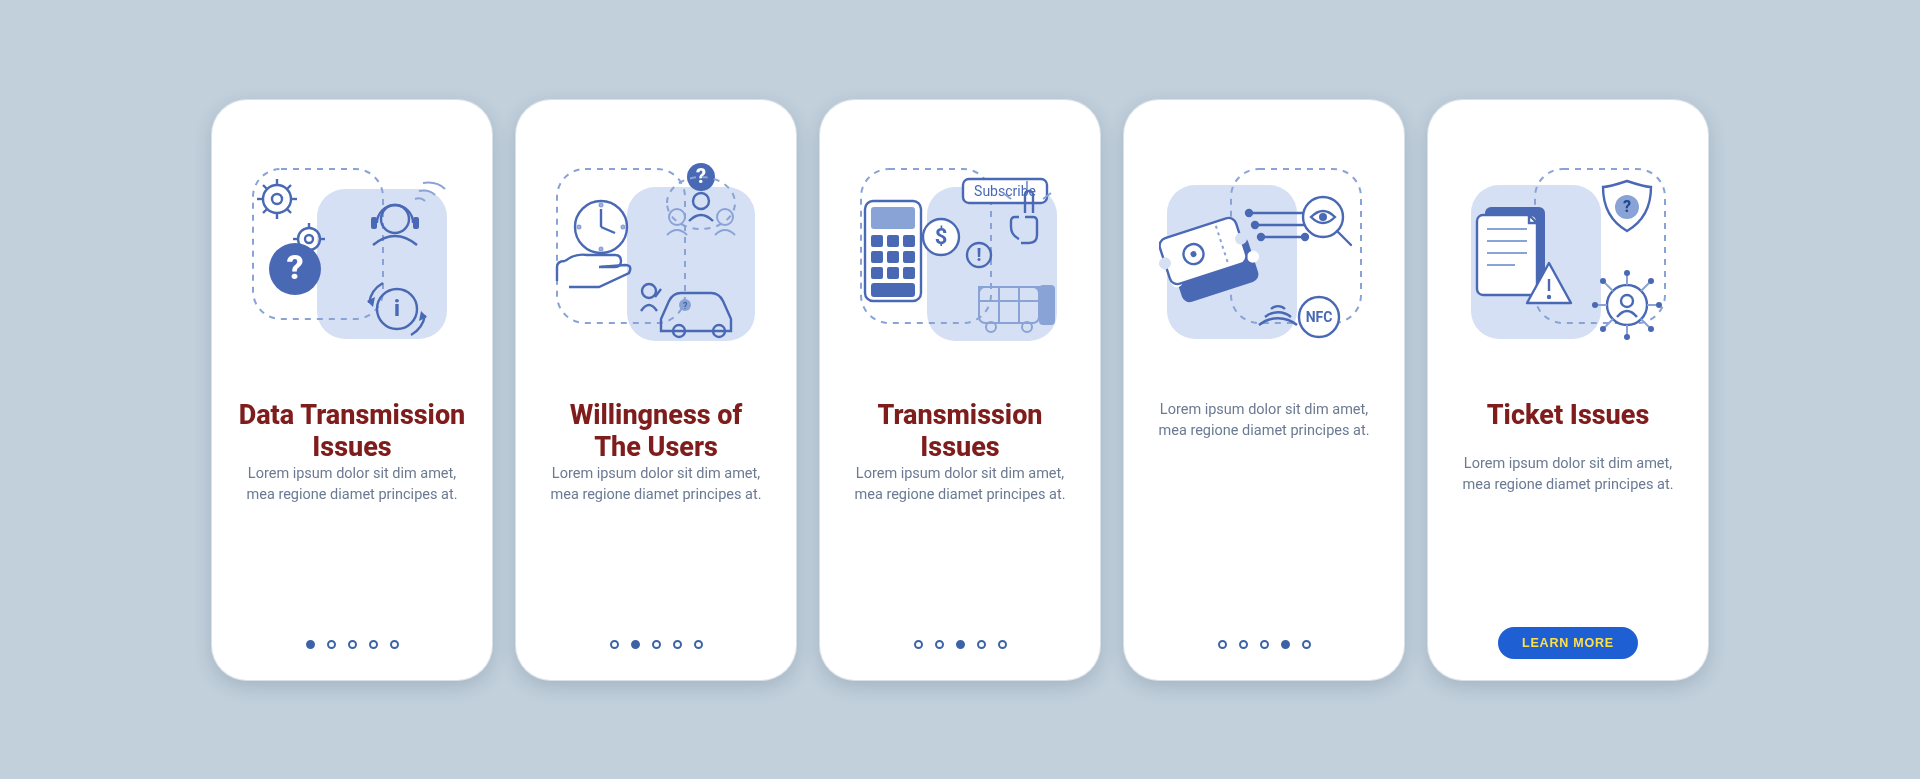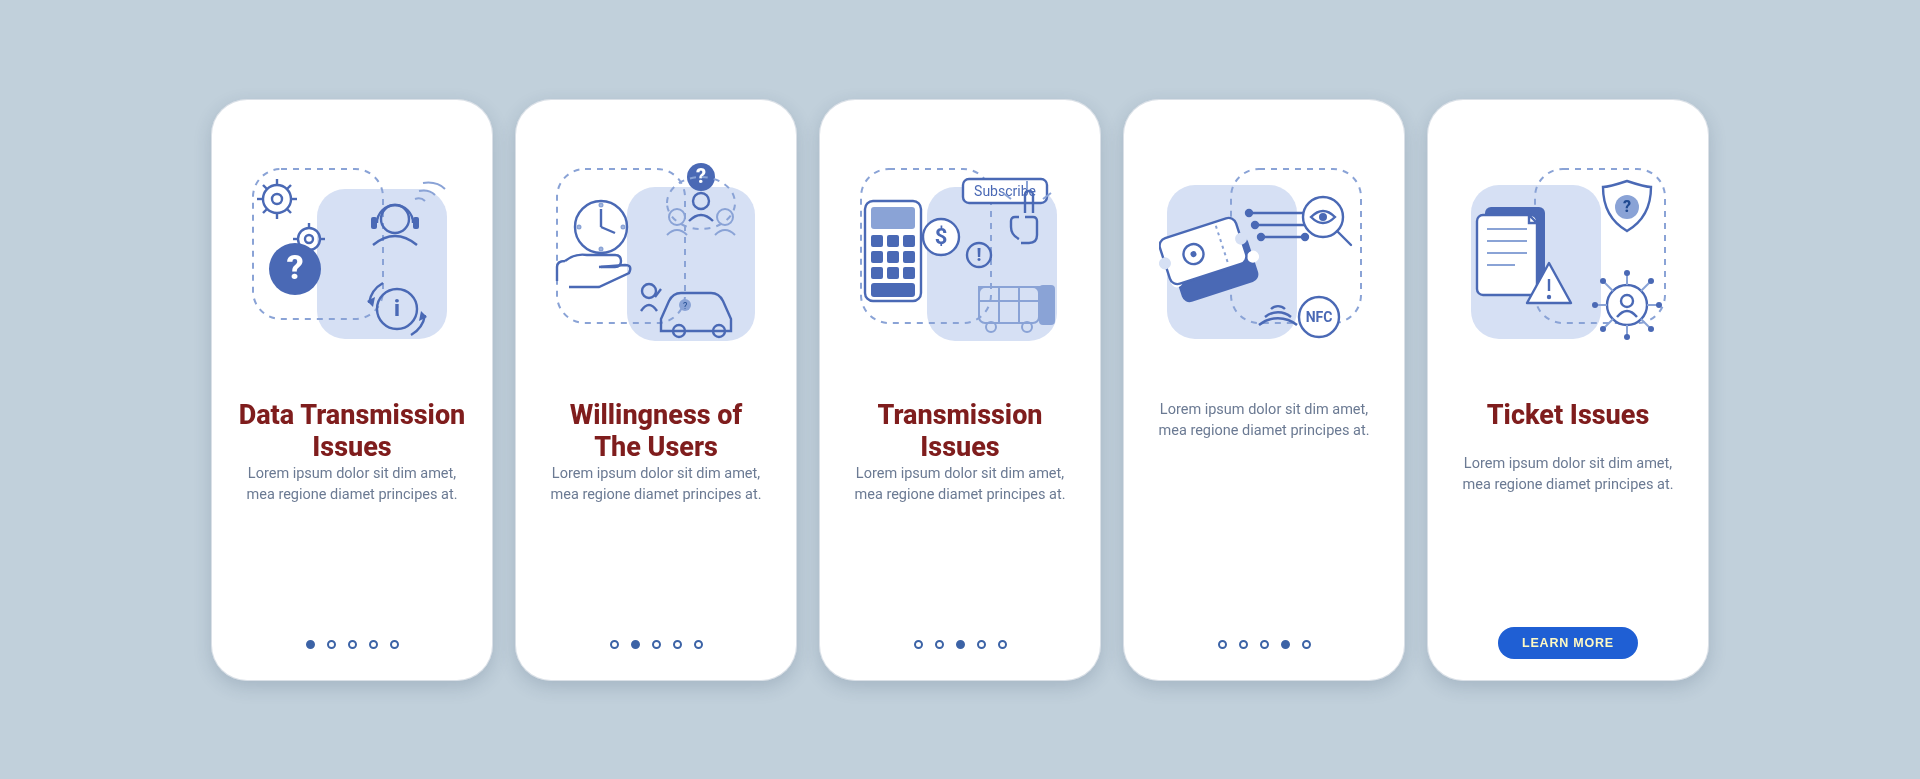--- a/index.html
+++ b/index.html
@@ -64,21 +64,21 @@
     border: 2px solid #3c63a6;
     background: transparent;
   }
   .dot.active { background: #3c63a6; }
   .cta {
     position: absolute;
     bottom: 22px;
     left: 50%;
     transform: translateX(-50%);
     background: #1f5fd4;
-    color: #fef9c3;
+    color: #fde047;
     font-size: 12.5px;
     font-weight: 800;
     letter-spacing: 0.8px;
     padding: 9px 24px;
     border: none;
     border-radius: 16px;
     text-transform: uppercase;
     cursor: pointer;
   }
   

